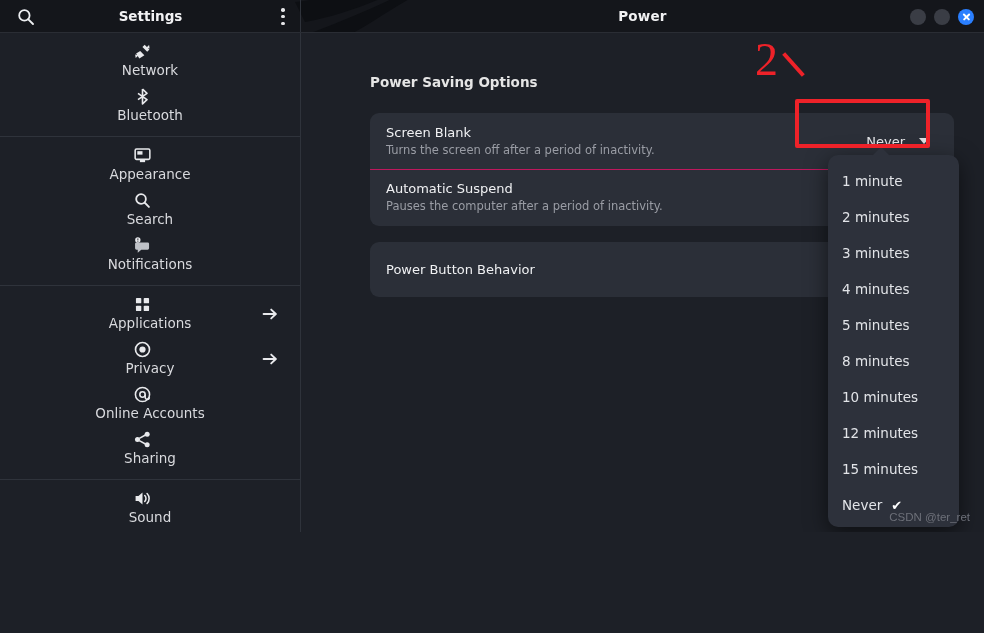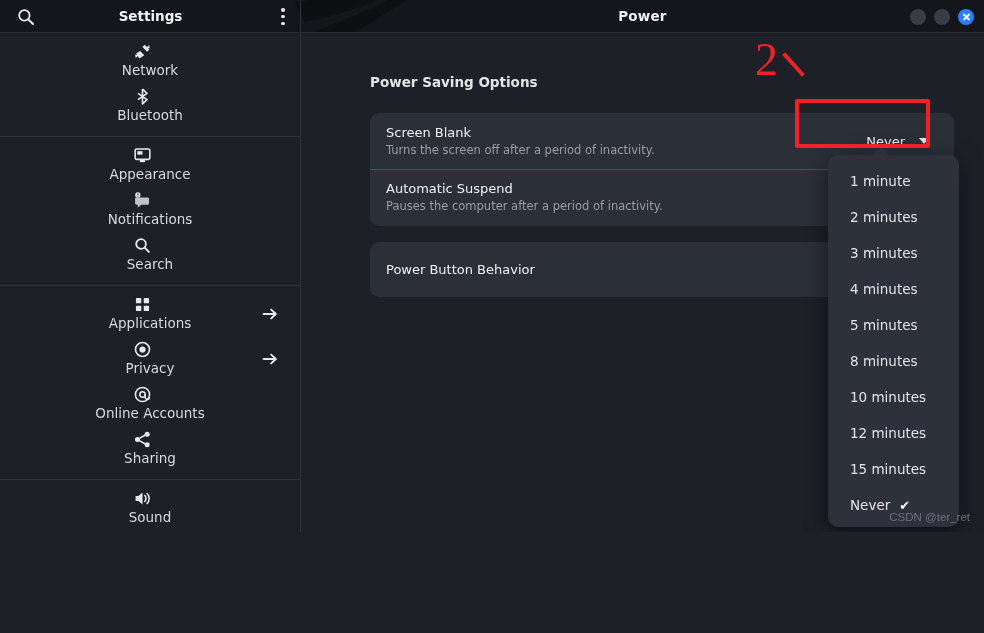--- a/index.html
+++ b/index.html
@@ -107,21 +107,21 @@
     padding:5px 9px; border-radius:6px;
   }
   .chev { width:0;height:0; border-left:5.5px solid transparent;
           border-right:5.5px solid transparent; border-top:6px solid #dcdee2; }
 
   
   .popup {
     position:absolute; left:527px; top:122px; width:131px; height:372px;
     background:#2d313b; border-radius:10px;
     box-shadow:0 6px 22px rgba(0,0,0,.55);
-    padding:8px 8px; z-index:40;
+    padding:8px 0; z-index:40;
   }
   .popup::before {
     content:""; position:absolute; top:-8px; left:44px;
     border-left:9px solid transparent; border-right:9px solid transparent;
     border-bottom:9px solid #2d313b;
   }
   .mi {
     height:36px; display:flex; align-items:center;
     padding:0 14px; color:#e2e4e8; font-size:13.5px;
     cursor:default; position:relative;
@@ -221,37 +221,37 @@
             <rect x="2.5" y="3.5" width="17" height="12" rx="1.6" fill="none" stroke="#e8e9ec" stroke-width="1.8"></rect>
             <rect x="5" y="6" width="6" height="4" fill="#e8e9ec"></rect>
             <rect x="8" y="15.5" width="6" height="3.2" fill="#e8e9ec"></rect>
           </svg>
         </span>
         <span class="sb-label">Appearance</span>
       </div>
       <div class="sb-item">
         <span class="sb-ico">
           <svg viewBox="0 0 22 22" width="19" height="19">
+            <circle cx="9.3" cy="9.3" r="5.6" fill="none" stroke="#e8e9ec" stroke-width="2.1"></circle>
+            <line x1="13.5" y1="13.5" x2="18.4" y2="18.4" stroke="#e8e9ec" stroke-width="2.3" stroke-linecap="round"></line>
+          </svg>
+        </span>
+        <span class="sb-label">Search</span>
+      </div>
+      <div class="sb-item">
+        <span class="sb-ico">
+          <svg viewBox="0 0 22 22" width="19" height="19">
             <path fill="#bfc2c8" d="M4 7.5 h13 a1.6 1.6 0 0 1 1.6 1.6 v5.2 a1.6 1.6 0 0 1 -1.6 1.6
               h-7.4 l-4.1 3.4 v-3.4 h-1.5 a1.6 1.6 0 0 1 -1.6 -1.6 v-5.2 a1.6 1.6 0 0 1 1.6 -1.6 z"></path>
             <circle cx="5.6" cy="4.6" r="3.1" fill="#e8e9ec"></circle>
             <rect x="5.1" y="2.8" width="1.1" height="2.2" fill="#2a2d34"></rect>
             <rect x="5.1" y="5.6" width="1.1" height="1" fill="#2a2d34"></rect>
           </svg>
         </span>
         <span class="sb-label">Notifications</span>
-      </div>
-      <div class="sb-item">
-        <span class="sb-ico">
-          <svg viewBox="0 0 22 22" width="19" height="19">
-            <circle cx="9.3" cy="9.3" r="5.6" fill="none" stroke="#e8e9ec" stroke-width="2.1"></circle>
-            <line x1="13.5" y1="13.5" x2="18.4" y2="18.4" stroke="#e8e9ec" stroke-width="2.3" stroke-linecap="round"></line>
-          </svg>
-        </span>
-        <span class="sb-label">Search</span>
       </div>
     </div>
     <div class="sb-sep"></div>
 
     <div class="sb-group">
       <div class="sb-item">
         <span class="sb-ico">
           <svg viewBox="0 0 22 22" width="19" height="19">
             <rect x="3.4" y="3.4" width="6.2" height="6.2" rx="1" fill="#e8e9ec"></rect>
             <rect x="12.4" y="3.4" width="6.2" height="6.2" rx="1" fill="#e8e9ec"></rect>

